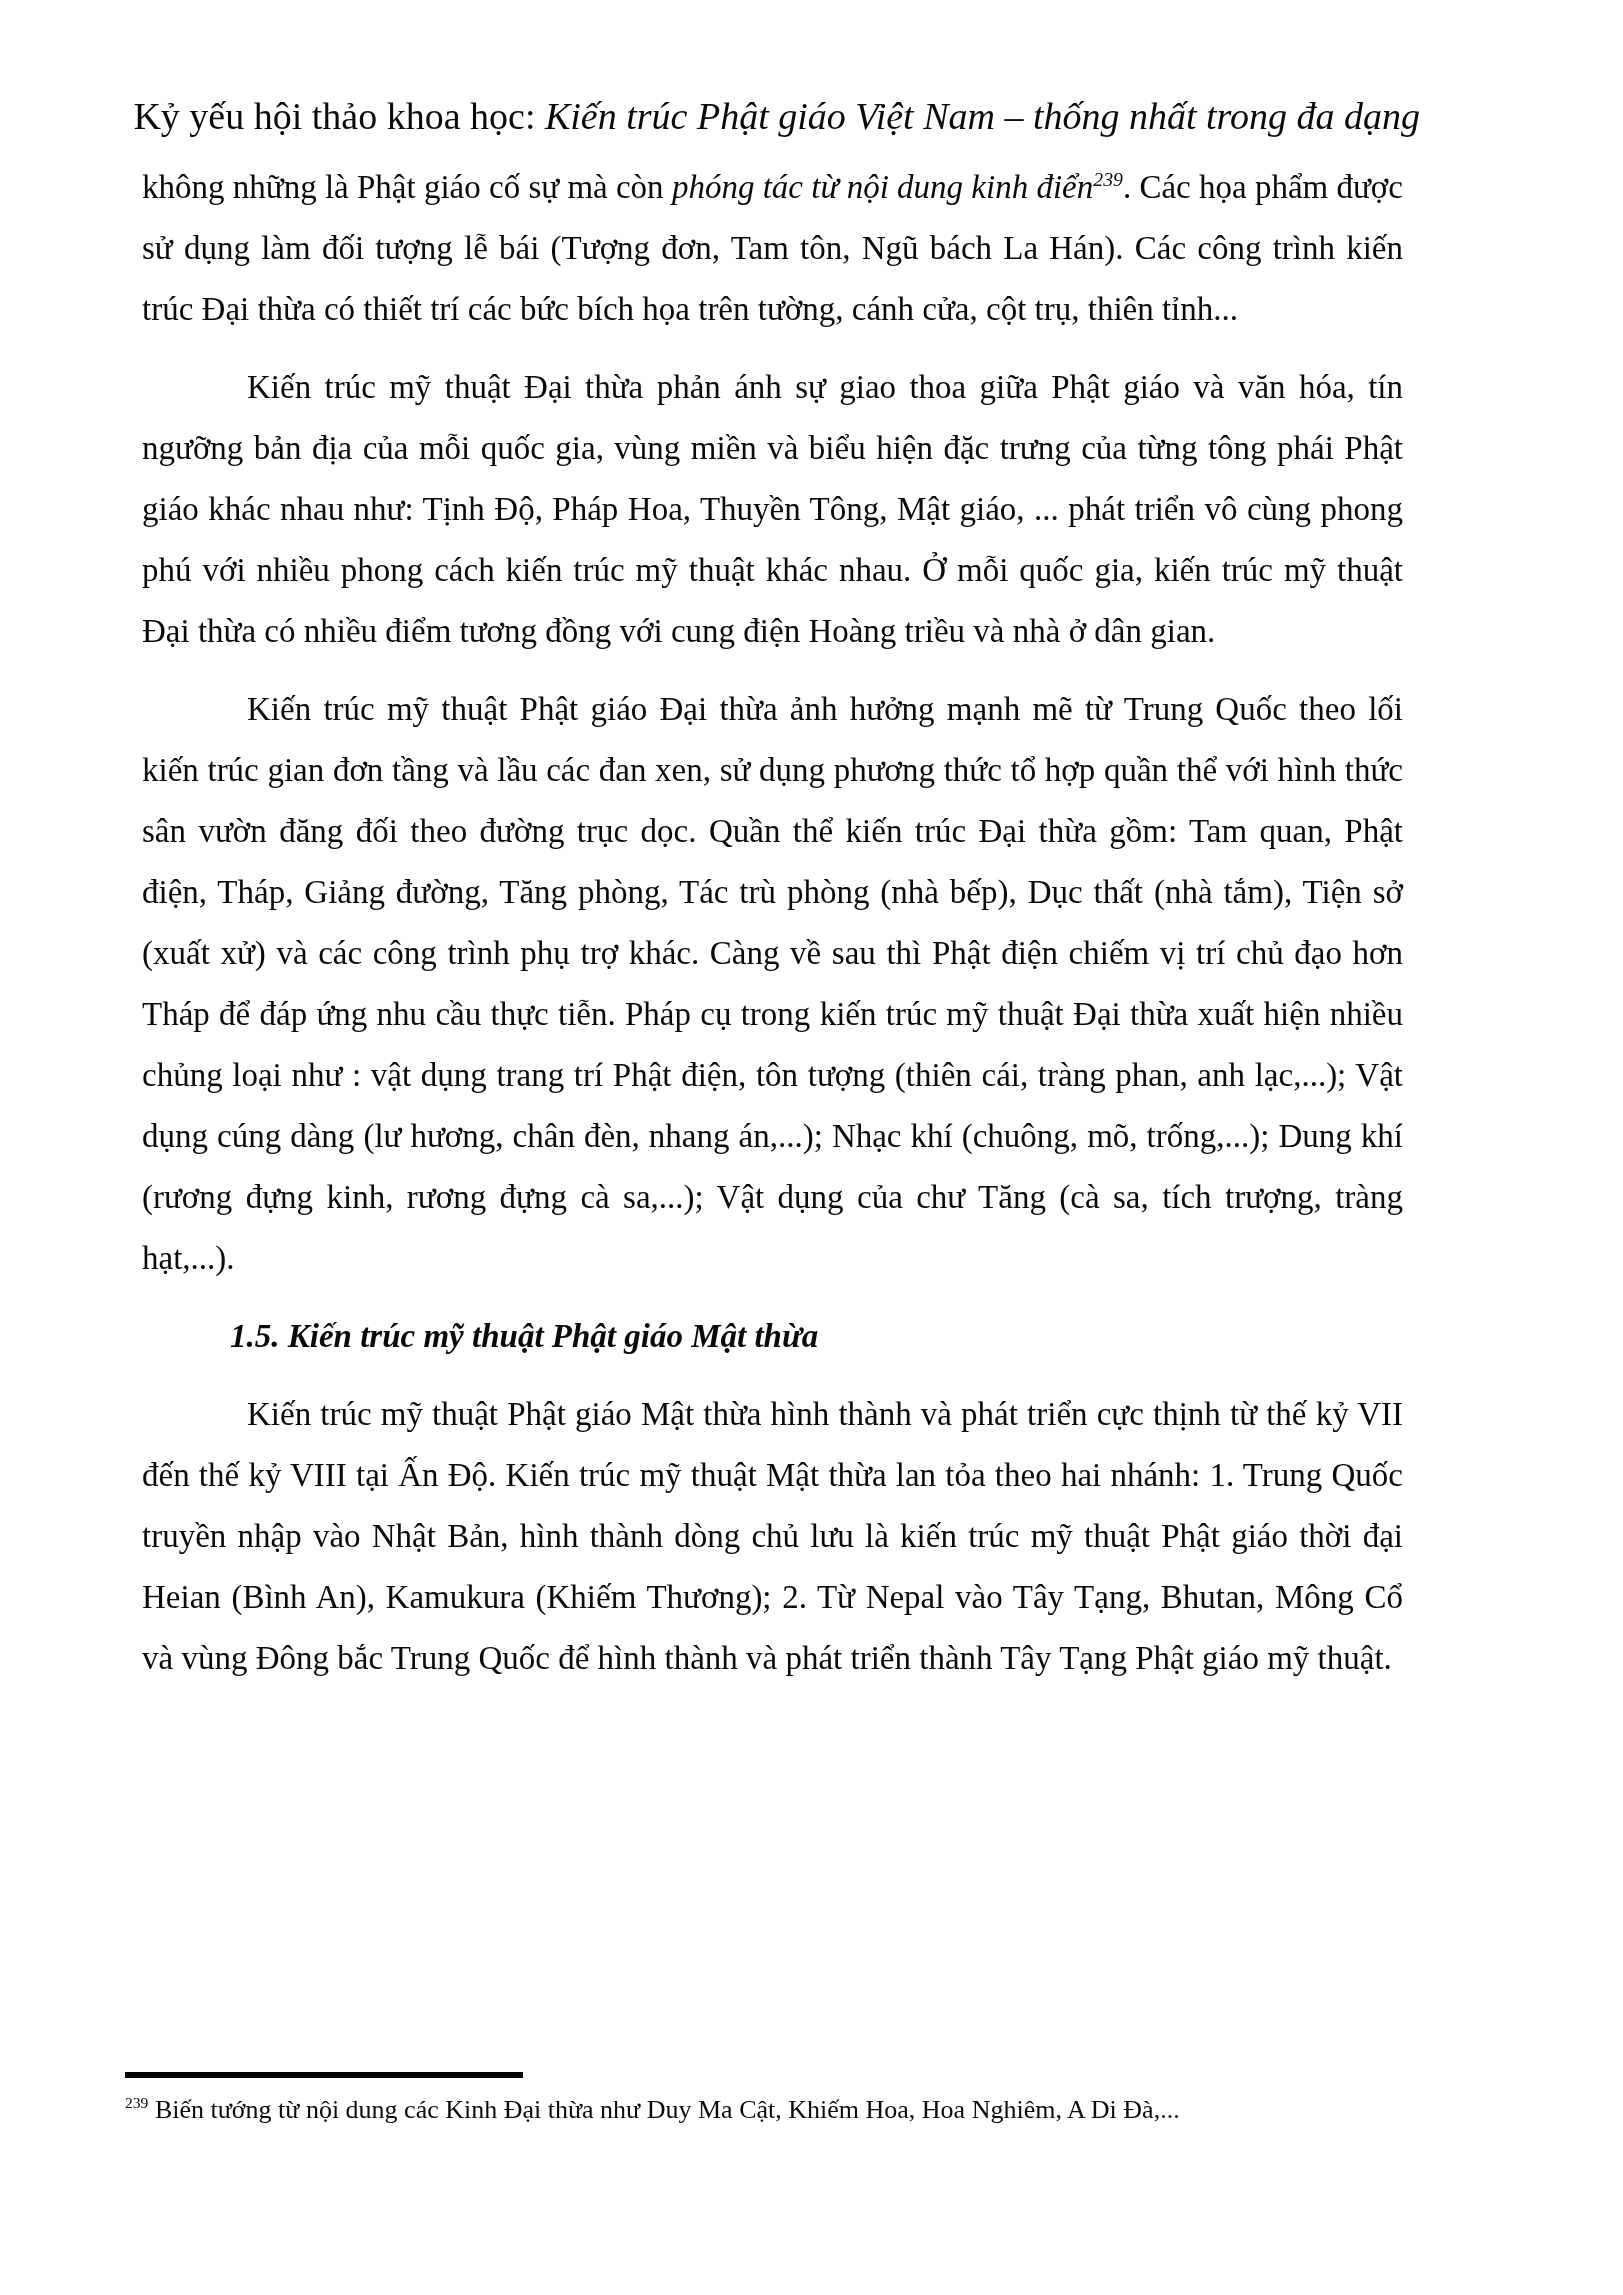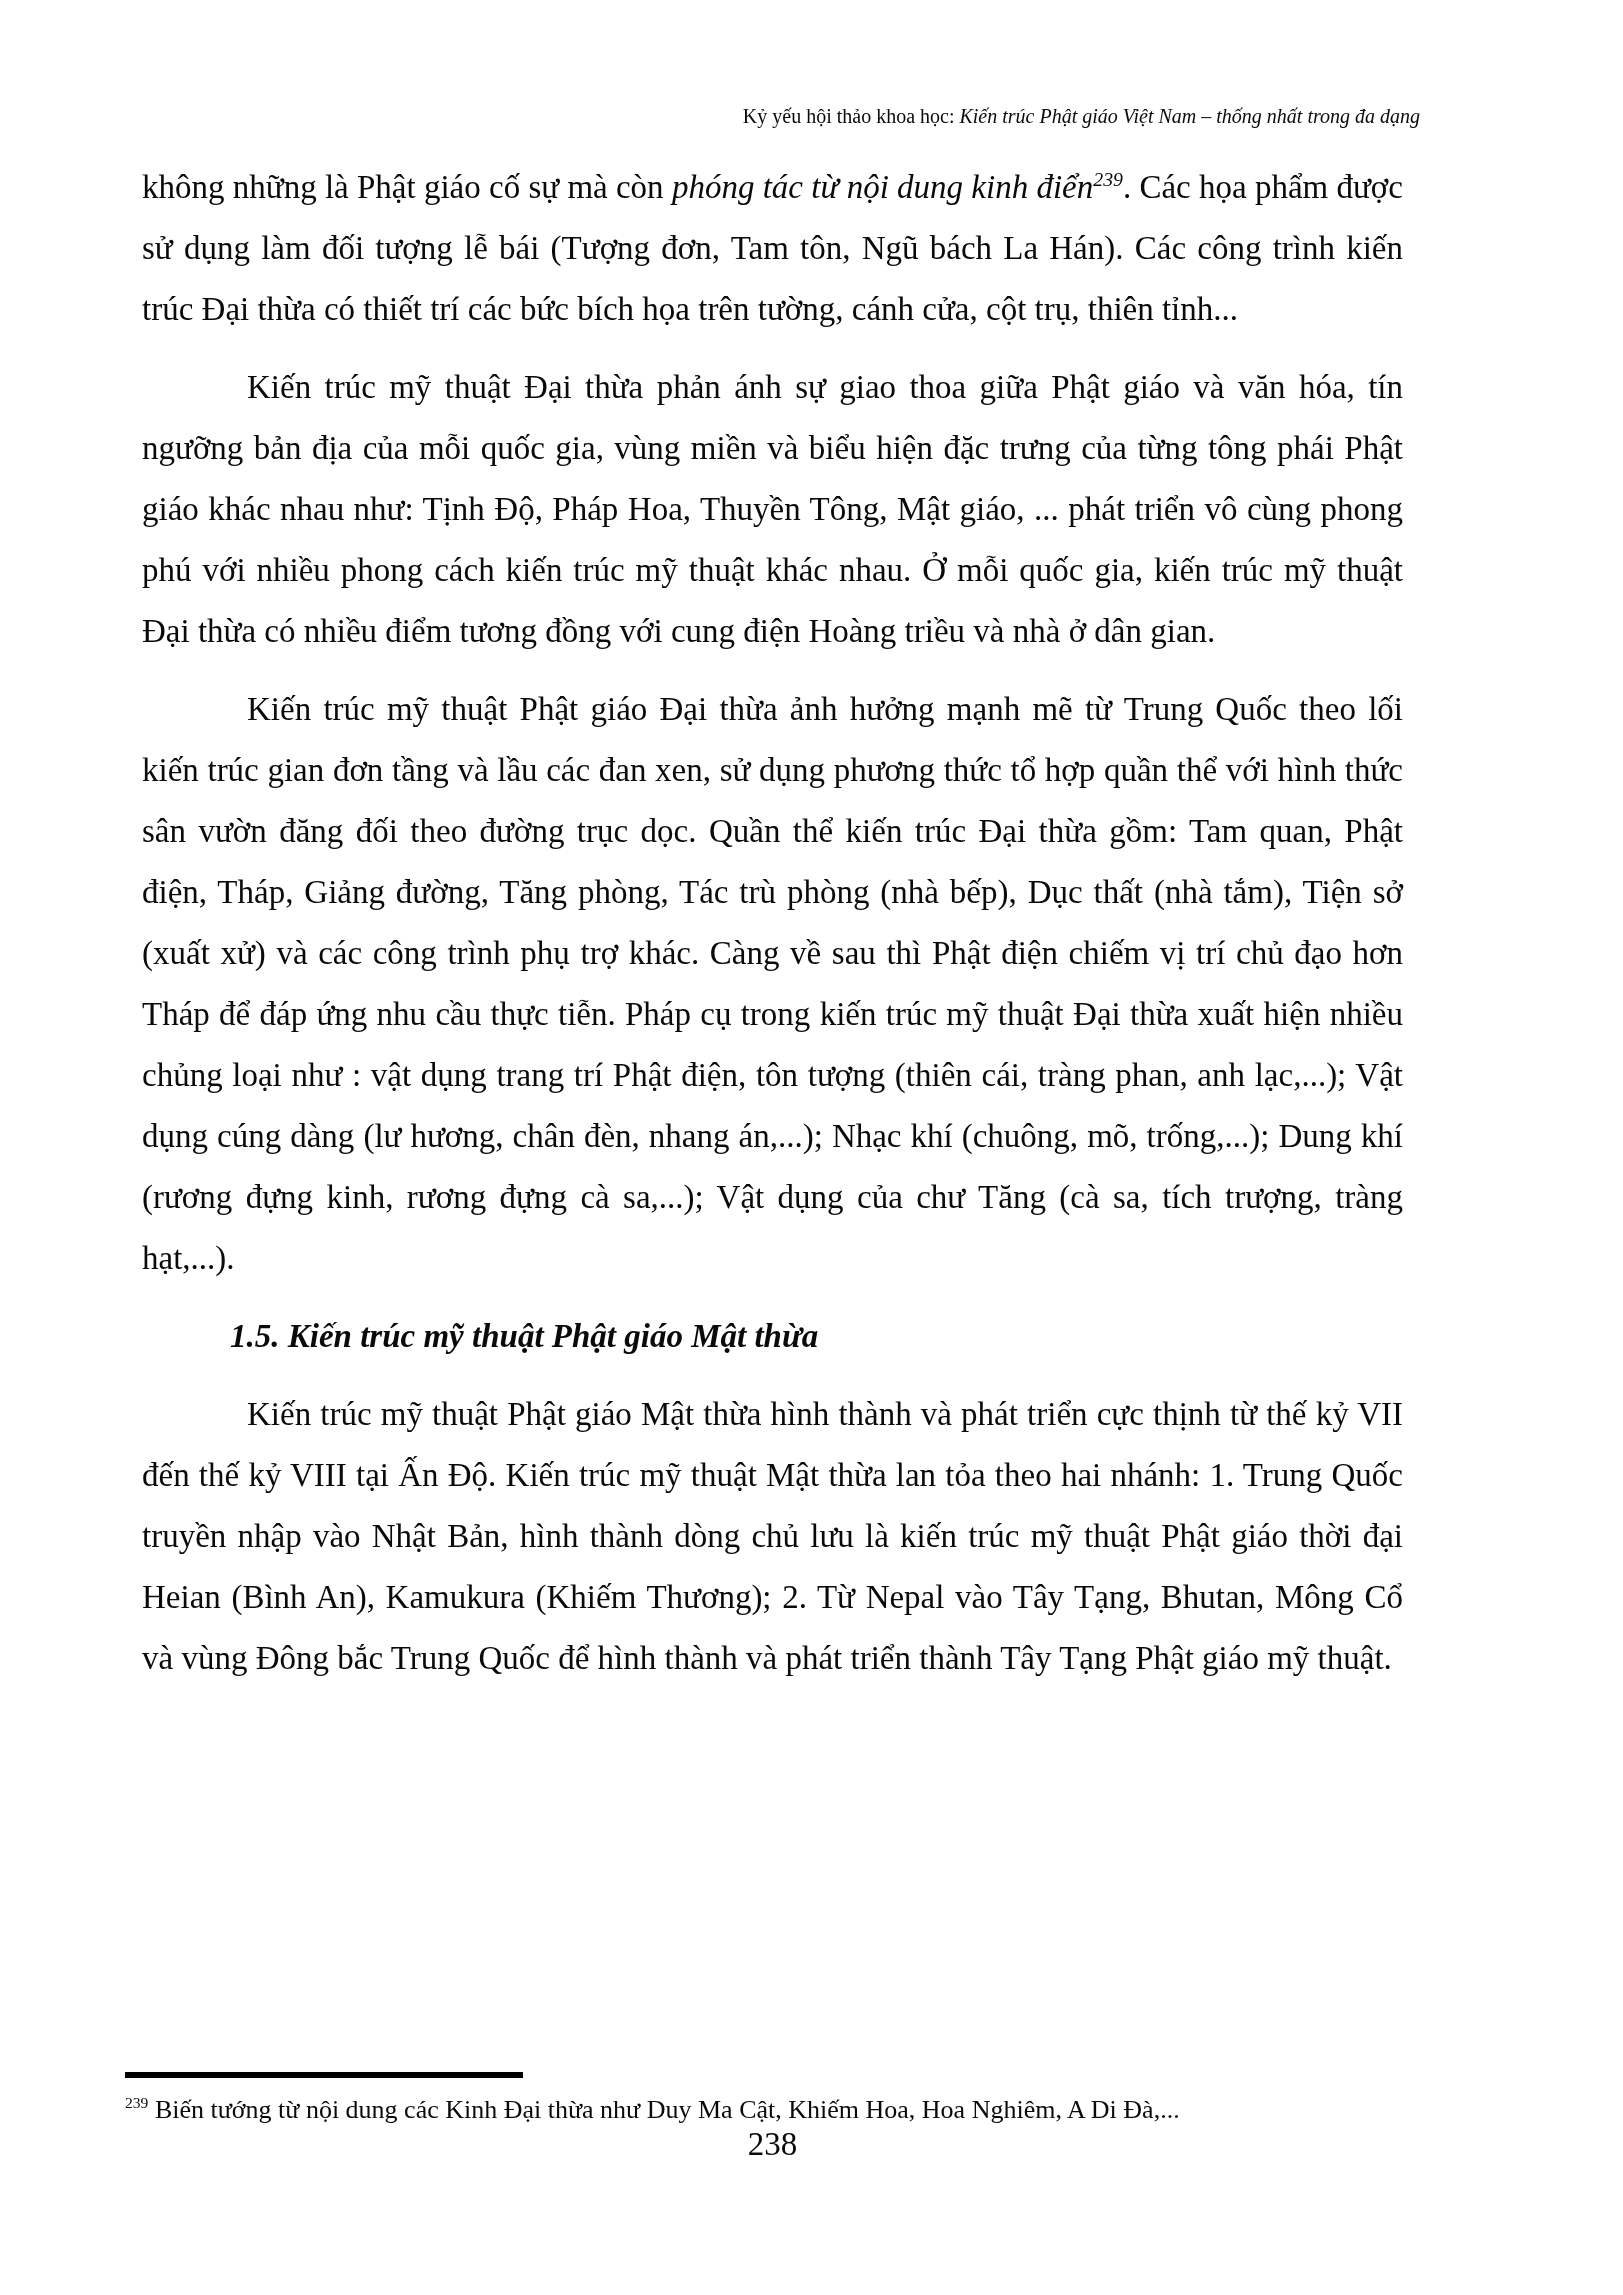--- a/index.html
+++ b/index.html
@@ -16,21 +16,21 @@
     color: #0a0a0a;
     font-family: "Liberation Serif", "DejaVu Serif", serif;
     overflow: hidden;
   }
   .running-header {
     position: absolute;
     top: 97px;
     left: 125px;
     width: 1295px;
     text-align: right;
-    font-size: 20px;
+    font-size: 38px;
     line-height: 38px;
     white-space: nowrap;
   }
   .running-header .hdr-italic {
     font-style: italic;
   }
   .body-text {
     position: absolute;
     top: 140px;
     left: 125px;
@@ -116,16 +116,15 @@
     <h3 class="section-heading">1.5. Kiến trúc mỹ thuật Phật giáo Mật thừa</h3>
 
     <p class="indent">Kiến trúc mỹ thuật Phật giáo Mật thừa hình thành và phát triển cực thịnh từ thế kỷ VII đến thế kỷ VIII tại Ấn Độ. Kiến trúc mỹ thuật Mật thừa lan tỏa theo hai nhánh: 1. Trung Quốc truyền nhập vào Nhật Bản, hình thành dòng chủ lưu là kiến trúc mỹ thuật Phật giáo thời đại Heian (Bình An), Kamukura (Khiếm Thương); 2. Từ Nepal vào Tây Tạng, Bhutan, Mông Cổ và vùng Đông bắc Trung Quốc để hình thành và phát triển thành Tây Tạng Phật giáo mỹ thuật.</p>
 
   </div>
 
   <div class="footnote-separator"></div>
 
   <p class="footnote"><sup class="fn-ref">239</sup><span>Biến tướng từ nội dung các Kinh Đại thừa như Duy Ma Cật, Khiếm Hoa, Hoa Nghiêm, A Di Đà,...</span></p>
 
-  <div class="page-number">238</div>
 
 </div>
 
 
 </body></html>

